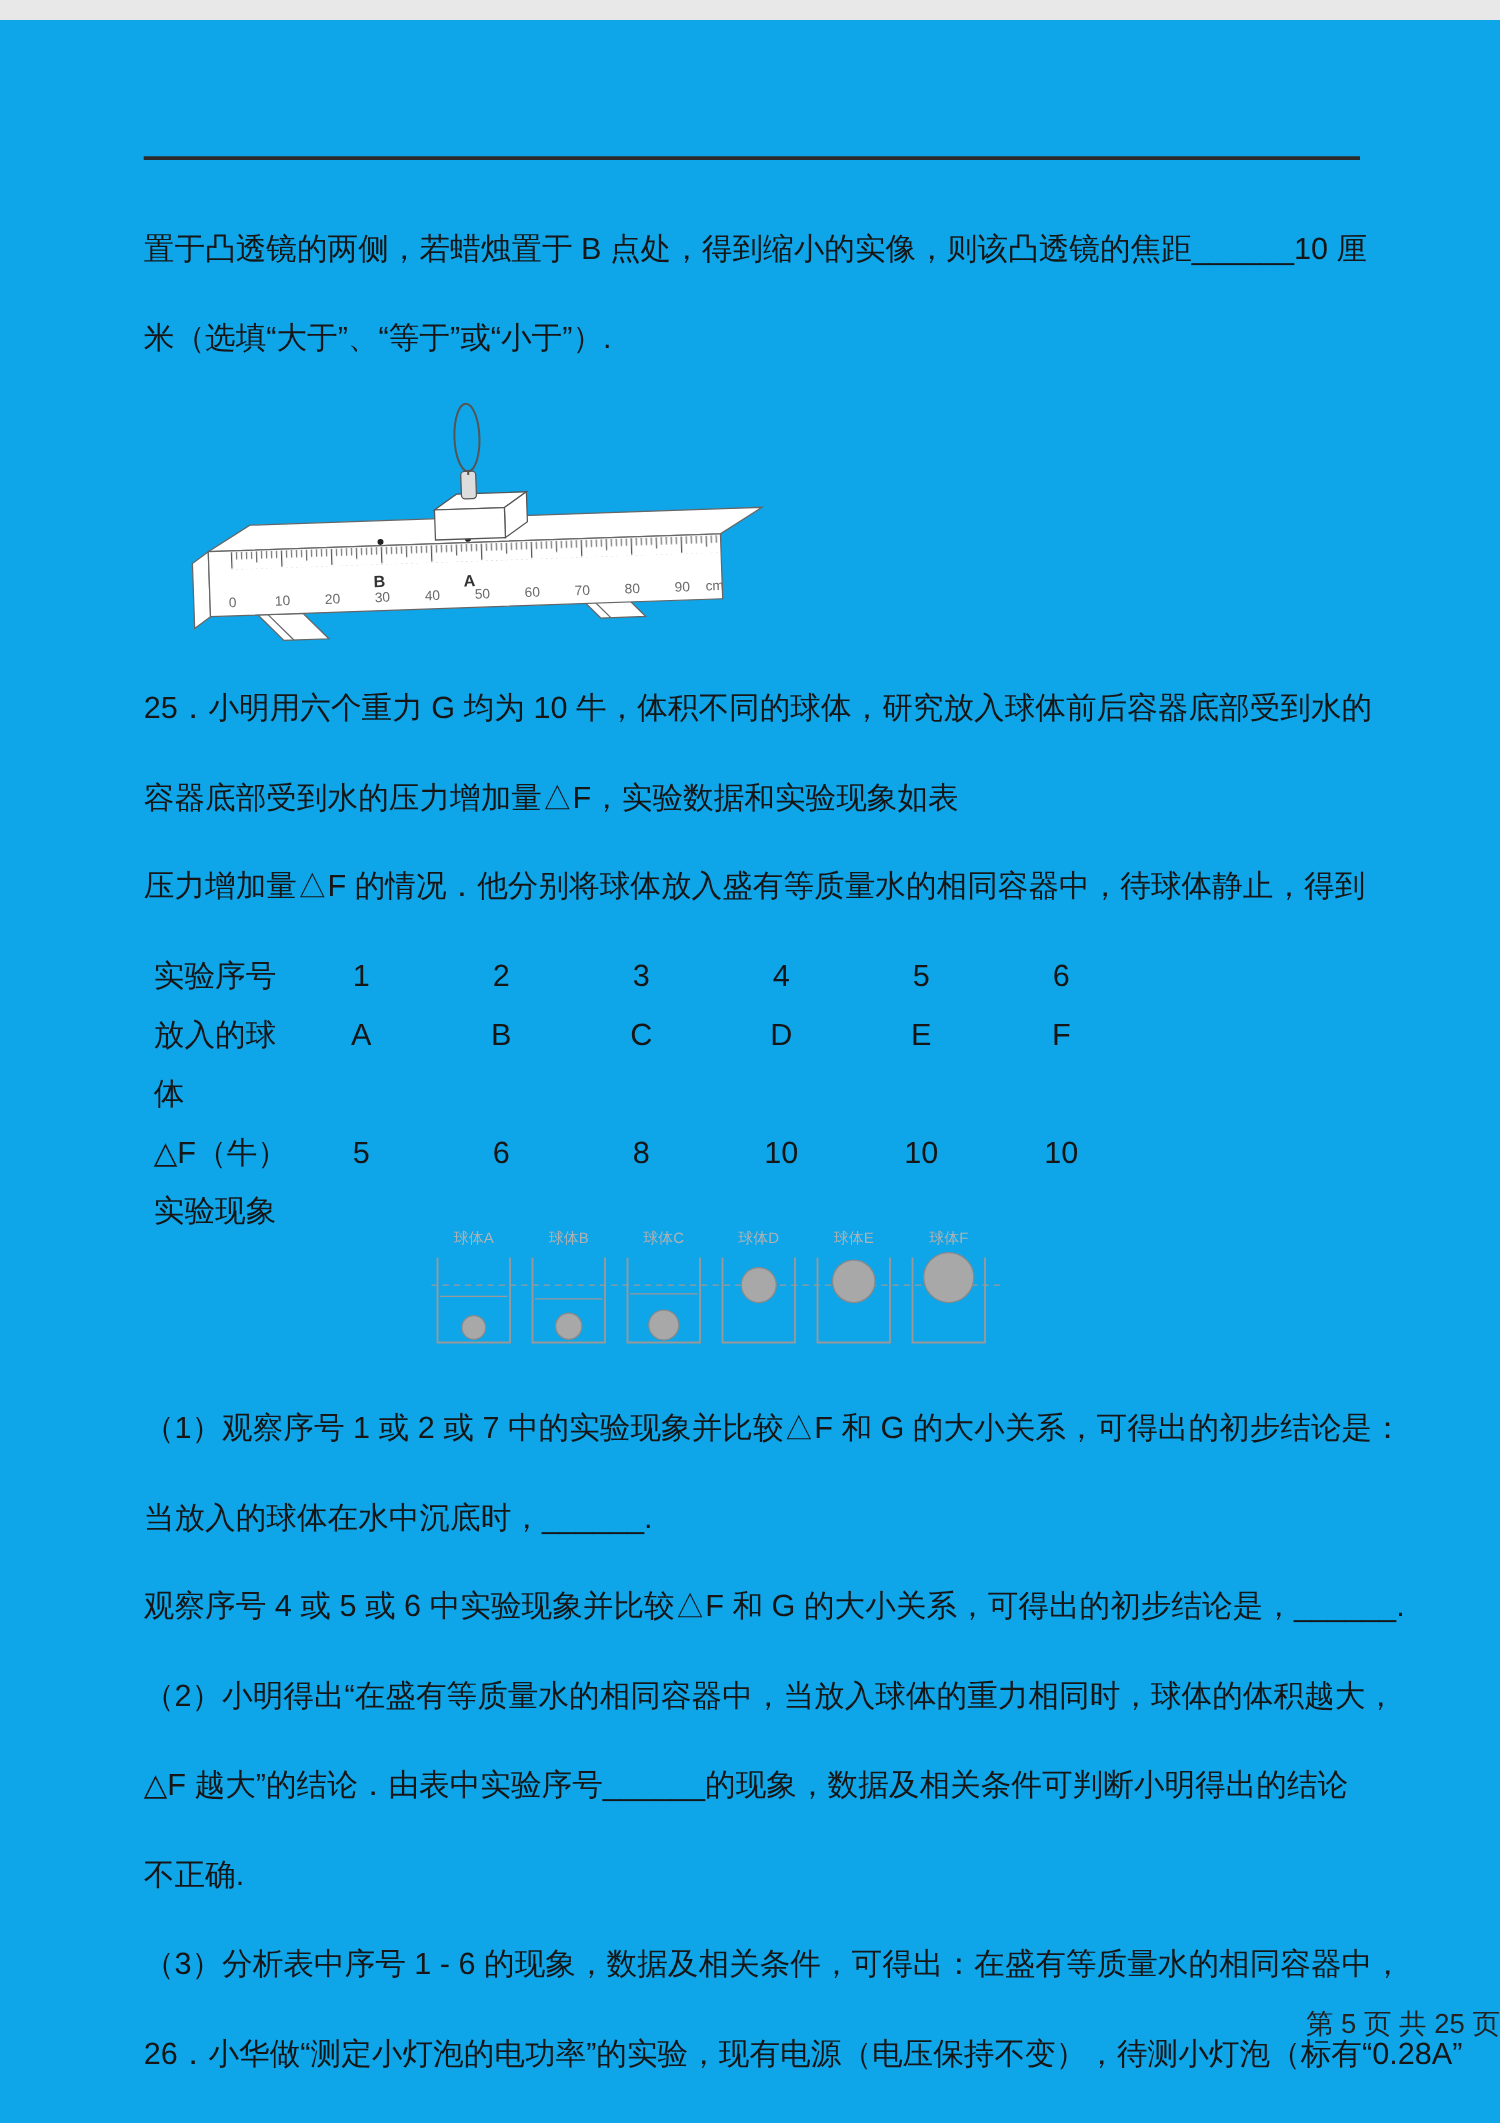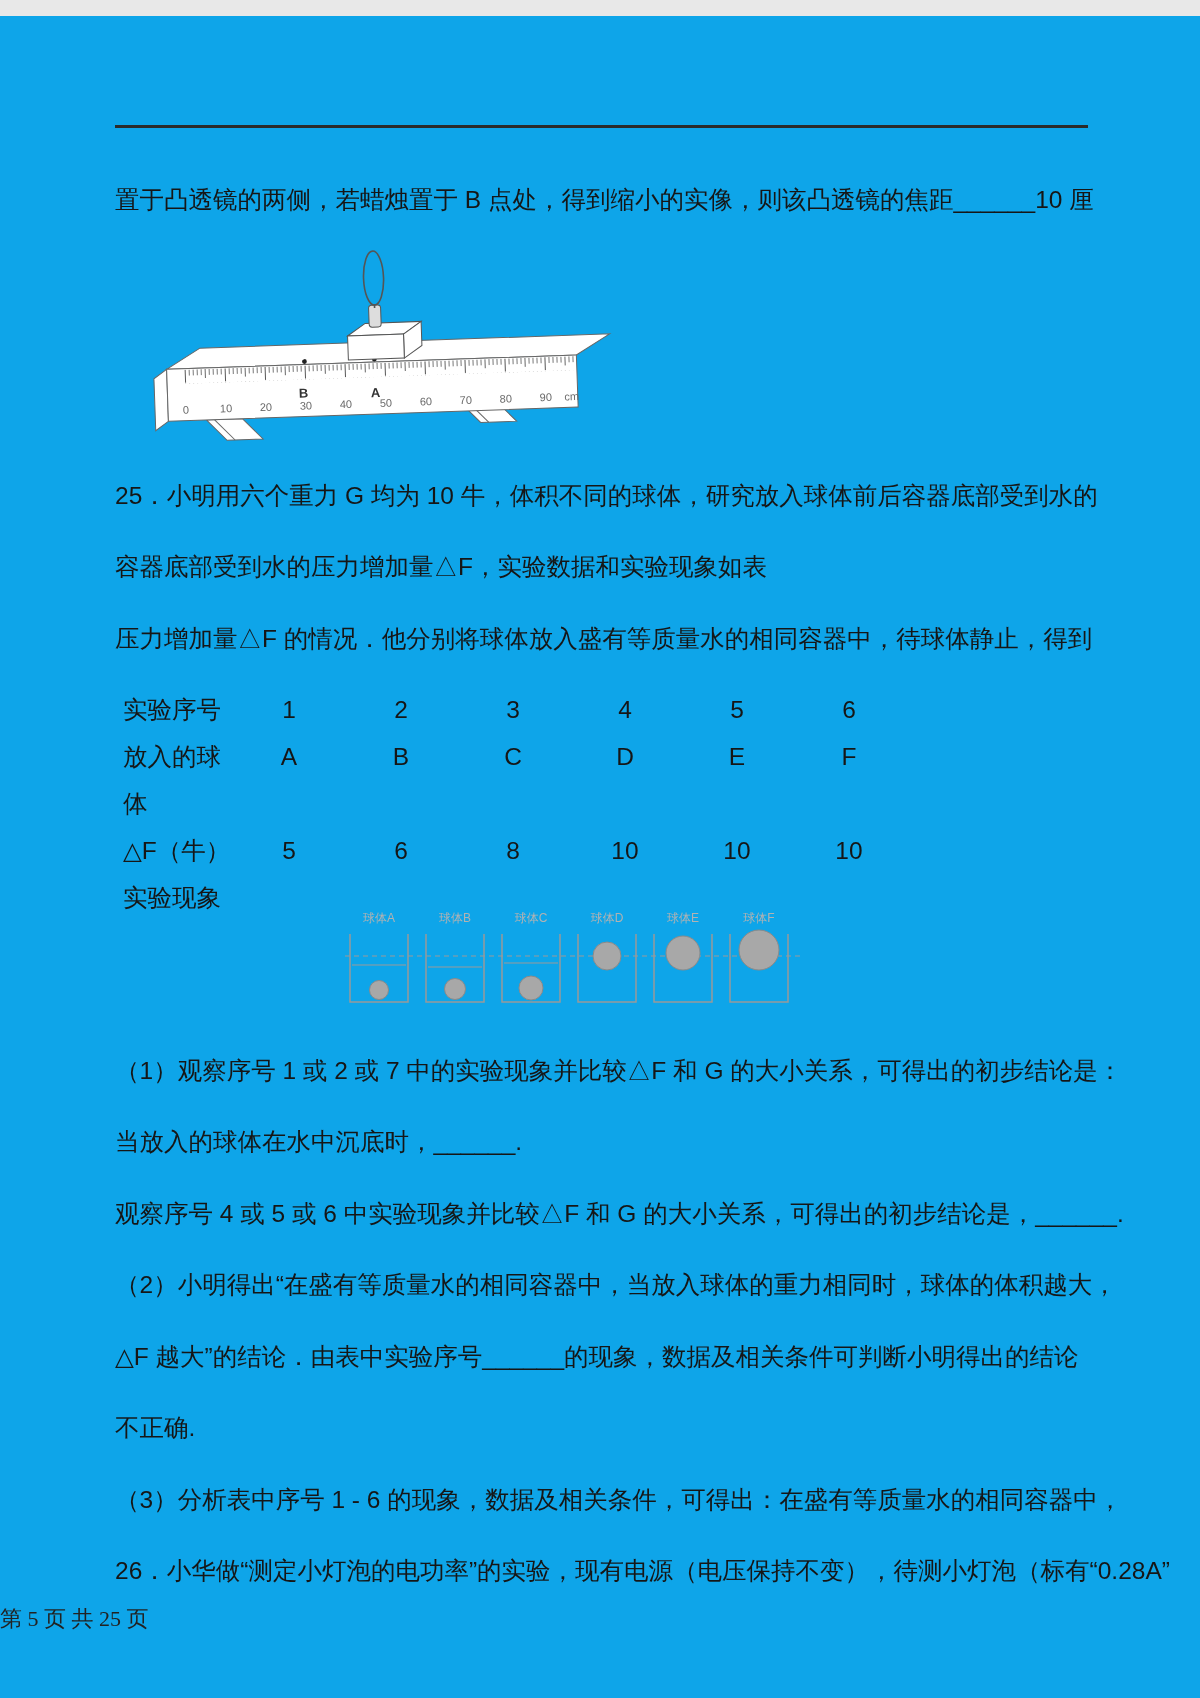--- a/index.html
+++ b/index.html
@@ -8,32 +8,33 @@
   .top-rule{position:absolute;left:115px;right:112px;top:109px;border-top:3px solid #2b2b2b;}
   .content{position:absolute;left:115px;top:135px;width:975px;}
   .line{font-size:24.5px;line-height:47px;height:47px;white-space:nowrap;}
   .fig-bench{height:200px;padding-left:12px;}
   
   .exp-table{font-size:24.5px;margin-bottom:8px;}
   .t-row{display:grid;grid-template-columns:118px repeat(6,112px);}
   .t-label{padding-left:8px;line-height:47px;white-space:normal;}
   .t-cell{text-align:center;line-height:47px;white-space:nowrap;}
   .phen-wrap{grid-column:2/8;padding-left:112px;padding-top:34px;}
-  .footer{position:absolute;top:1588px;left:0;width:100%;text-align:left;
-          font-size:22px;color:#222;font-family:Liberation Serif, serif;}
+  .footer{position:absolute;top:1588px;left:0;width:100%;text-align:right;
+          font-size:22px;color:#222;}
   svg text{font-family:"Liberation Sans",sans-serif;}
 </style>
 </head>
 <body>
 
 <div class="page">
   <div class="top-rule"></div>
 
   <div class="content">
     <p class="line">置于凸透镜的两侧，若蜡烛置于 B 点处，得到缩小的实像，则该凸透镜的焦距______10 厘</p>
+    <p class="line">米（选填“大于”、“等于”或“小于”）.</p>
 
     <div class="fig-bench">
       <svg width="500" height="196" viewBox="0 0 500 196">
         <defs>
           <pattern id="ticks" patternUnits="userSpaceOnUse" x="58" y="116" width="40" height="14">
             <line x1="0.5" y1="0" x2="0.5" y2="13" stroke="#555" stroke-width="1"></line>
             <line x1="4.5" y1="0" x2="4.5" y2="6" stroke="#777" stroke-width="1"></line>
             <line x1="8.5" y1="0" x2="8.5" y2="6" stroke="#777" stroke-width="1"></line>
             <line x1="12.5" y1="0" x2="12.5" y2="6" stroke="#777" stroke-width="1"></line>
             <line x1="16.5" y1="0" x2="16.5" y2="6" stroke="#777" stroke-width="1"></line>

